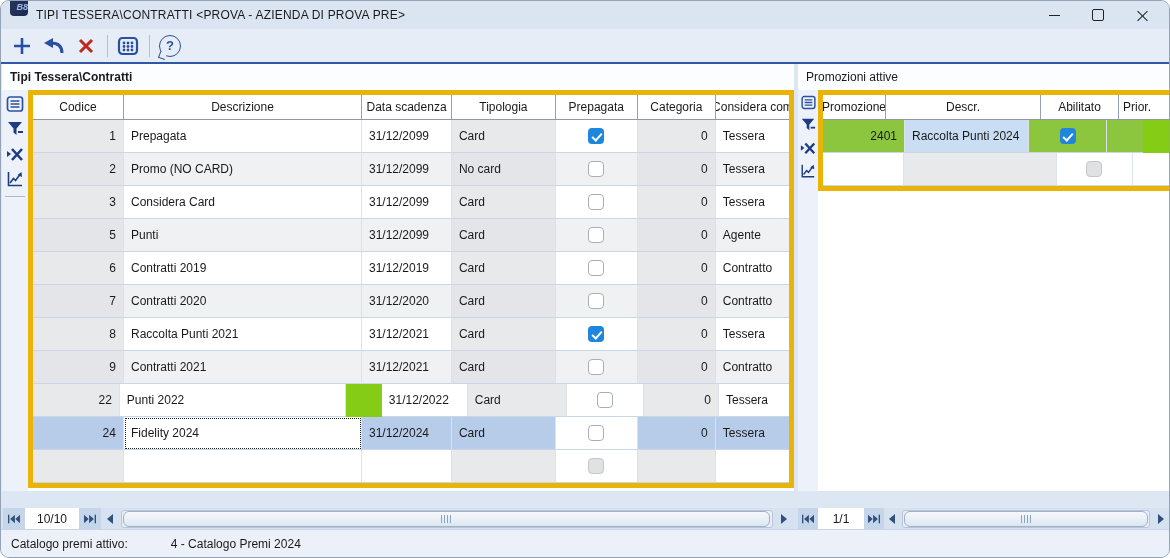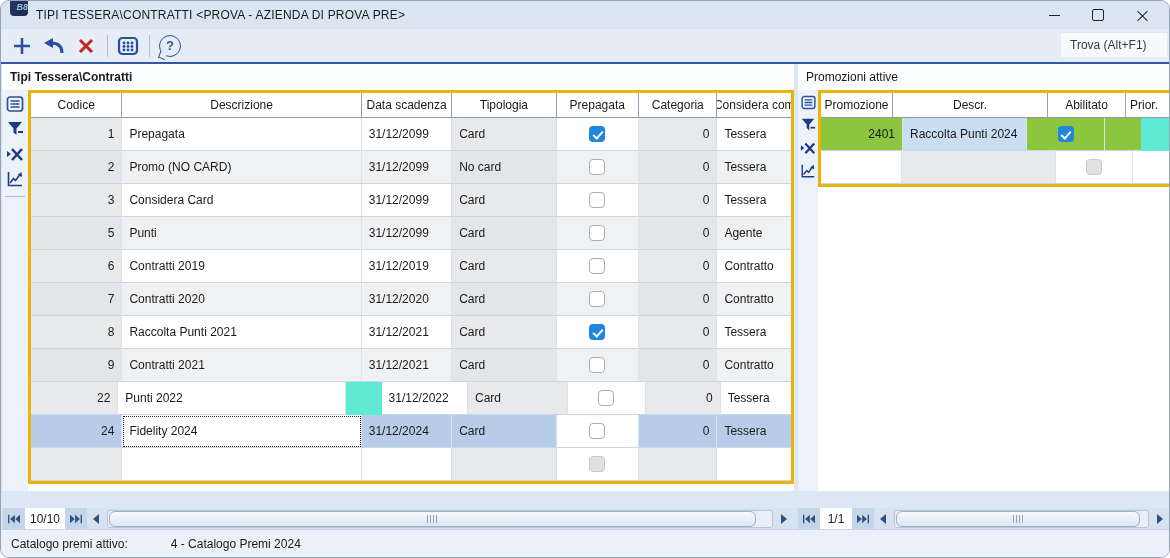--- a/index.html
+++ b/index.html
@@ -31,21 +31,21 @@
             border:1px solid #e3e9f1;display:flex;align-items:center;color:#3a3a3a;}
   .toolbar-line{position:absolute;top:61px;left:0;right:0;height:2px;background:#3156a5;}
   
   .panel{position:absolute;top:63px;bottom:66px;background:#fff;}
   .panel-title{height:26px;line-height:26px;padding-left:8px;background:#fcfdfe;white-space:nowrap;overflow:hidden;}
   .panel-title.bold{font-weight:bold;}
   .icon-strip{position:absolute;left:0;top:26px;bottom:0;background:#edf2fa;display:flex;flex-direction:column;align-items:center;padding-top:3px;}
   .strip-btn{width:22px;height:22px;display:flex;align-items:center;justify-content:center;margin-bottom:3px;}
   .strip-sep{width:20px;height:1px;background:#a9b9d2;margin-top:3px;}
   
-  .grid{position:absolute;border:3px solid #eab308;background:#5eead4;box-sizing:border-box;}
+  .grid{position:absolute;border:5px solid #eab308;background:#84cc16;box-sizing:border-box;}
   .ghead{display:flex;height:24px;border-bottom:1px solid #8d99a9;background:#fff;}
   .hcell{box-sizing:border-box;border-right:1px solid #96a2b4;display:flex;align-items:center;justify-content:center;
          white-space:nowrap;overflow:hidden;background:#fff;}
   .hcell:last-child{border-right:none;}
   .grow{display:flex;height:33px;}
   .cell{box-sizing:border-box;border-right:1px solid #dde2e9;border-bottom:1px solid #c9d6e8;background:#fff;
         display:flex;align-items:center;white-space:nowrap;overflow:hidden;padding:0 7px;}
   .cell:last-child{border-right:none;}
   .cell.right{justify-content:flex-end;}
   .cell.center{justify-content:center;padding:0;}
@@ -56,21 +56,21 @@
   
   .checkbox{width:16px;height:16px;border-radius:4px;box-sizing:border-box;background:#fff;border:1px solid #a9aeb6;position:relative;}
   .checkbox.checked{border:none;}
   .checkbox.checked::after{content:"";position:absolute;left:5.5px;top:2.5px;width:4px;height:8px;
          border-right:2px solid #fff;border-bottom:2px solid #fff;transform:rotate(42deg);}
   .checkbox.disabled{background:#dfe1e3;border:1px solid #c6c8ca;}
   
   .pager-strip{position:absolute;left:0;right:0;top:507px;height:22px;background:#d7e2f1;}
   .pager{position:absolute;top:0;height:22px;display:flex;align-items:center;}
   .pg-btn{width:22px;height:22px;background:#c6d6ea;display:flex;align-items:center;justify-content:center;}
-  .pg-pos{height:22px;min-width:34px;padding:0 3px;background:#fff;display:flex;align-items:center;justify-content:center;}
+  .pg-pos{height:22px;min-width:34px;padding:0 10px;background:#fff;display:flex;align-items:center;justify-content:center;}
   .pg-arrow{width:16px;height:22px;display:flex;align-items:center;justify-content:center;margin:0 1px;}
   .pg-track{flex:1;height:18px;margin:0 2px;background:#e9eff7;border:1px solid #b9c6d8;border-radius:3px;
             box-sizing:border-box;display:flex;align-items:center;padding:1px;}
   .pg-thumb{height:14px;border:1px solid #9fb0c8;border-radius:6px;background:linear-gradient(#f6f9fc,#dce6f1);
             display:flex;align-items:center;justify-content:center;}
   .grip{width:11px;height:8px;background:repeating-linear-gradient(90deg,#8fa3bd 0 1px,transparent 1px 3px);}
   
   .statusbar{position:absolute;left:0;right:0;bottom:0;height:27px;background:#ecf1f9;border-top:1px solid #c9d4e4;
              display:flex;align-items:center;gap:15px;}
   .status-label{margin-left:10px;}
@@ -134,23 +134,20 @@
       </svg>
     </div>
     <div class="tb-sep"></div>
     <div class="tb-btn">
       <div class="help-wrap">
         <div class="help-circle">
             <span>?</span>
           </div>
       </div>
     </div>
-    <div class="find-box">
-      <span>Trova (Alt+F1)</span>
-    </div>
   </div>
   <div class="toolbar-line"></div>
 
   <div class="panel" style="left:1px;width:792px;">
     <div class="panel-title bold">Tipi Tessera\Contratti</div>
     <div class="icon-strip" style="width:26px;">
       <div class="strip-btn">
         <svg width="20" height="20" viewBox="0 0 20 20">
           <rect x="2.5" y="3" width="15" height="14" rx="2.5" fill="#eef3fb" stroke="#2b4fa0" stroke-width="1.7"></rect>
           <path d="M5.5 7 H14.5 M5.5 10 H14.5 M5.5 13 H14.5" stroke="#2b4fa0" stroke-width="1.5"></path>
@@ -337,21 +334,21 @@
       <div class="strip-btn" style="width:18px;height:18px;">
         <svg width="16" height="16" viewBox="0 0 18 18">
           <path d="M2.5 2 V15.5 H16" stroke="#1d3c85" stroke-width="1.6" fill="none"></path>
           <path d="M4 13 L7.5 8.5 L9.5 10.5 L14 4.5" stroke="#1d3c85" stroke-width="1.6" fill="none"></path>
           <polygon points="15.5,2 16,7 11.5,5" fill="#1d3c85"></polygon>
         </svg>
       </div>
     </div>
     <div class="grid" style="left:20px;top:26px;width:351px;border-right:none;">
       <div class="ghead" id="right-head">
-          <div class="hcell" style="width: 72px;">Promozione</div>
+          <div class="hcell" style="width: 63px;">Promozione</div>
           <div class="hcell" style="width: 155px;">Descr.</div>
           <div class="hcell" style="width: 78px;">Abilitato</div>
           <div class="hcell" style="width: 36px;">Prior.</div>
         </div>
       <div id="right-rows">
           <div class="grow">
             <div class="cell right" style="width: 82px; background: rgb(140, 198, 62);">2401</div>
             <div class="cell tint" style="width: 124px; background: rgb(201, 222, 242);">Raccolta Punti 2024</div>
             <div class="cell center" style="width: 78px; background: rgb(140, 198, 62);">
               <div class="checkbox checked" style="background: rgb(30, 134, 221);"></div>

